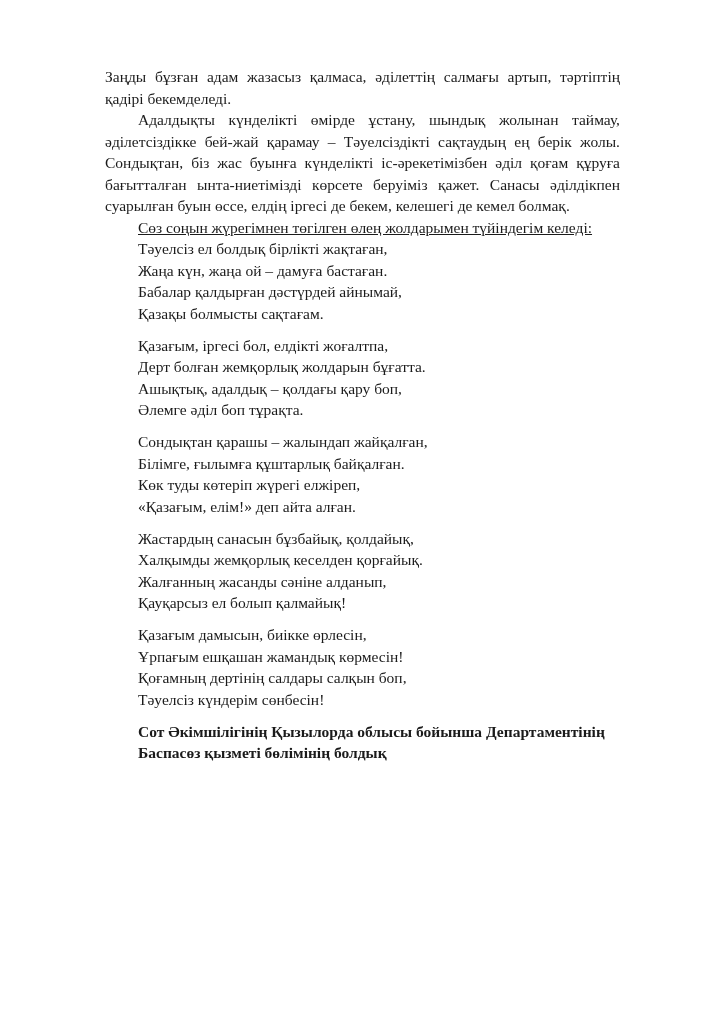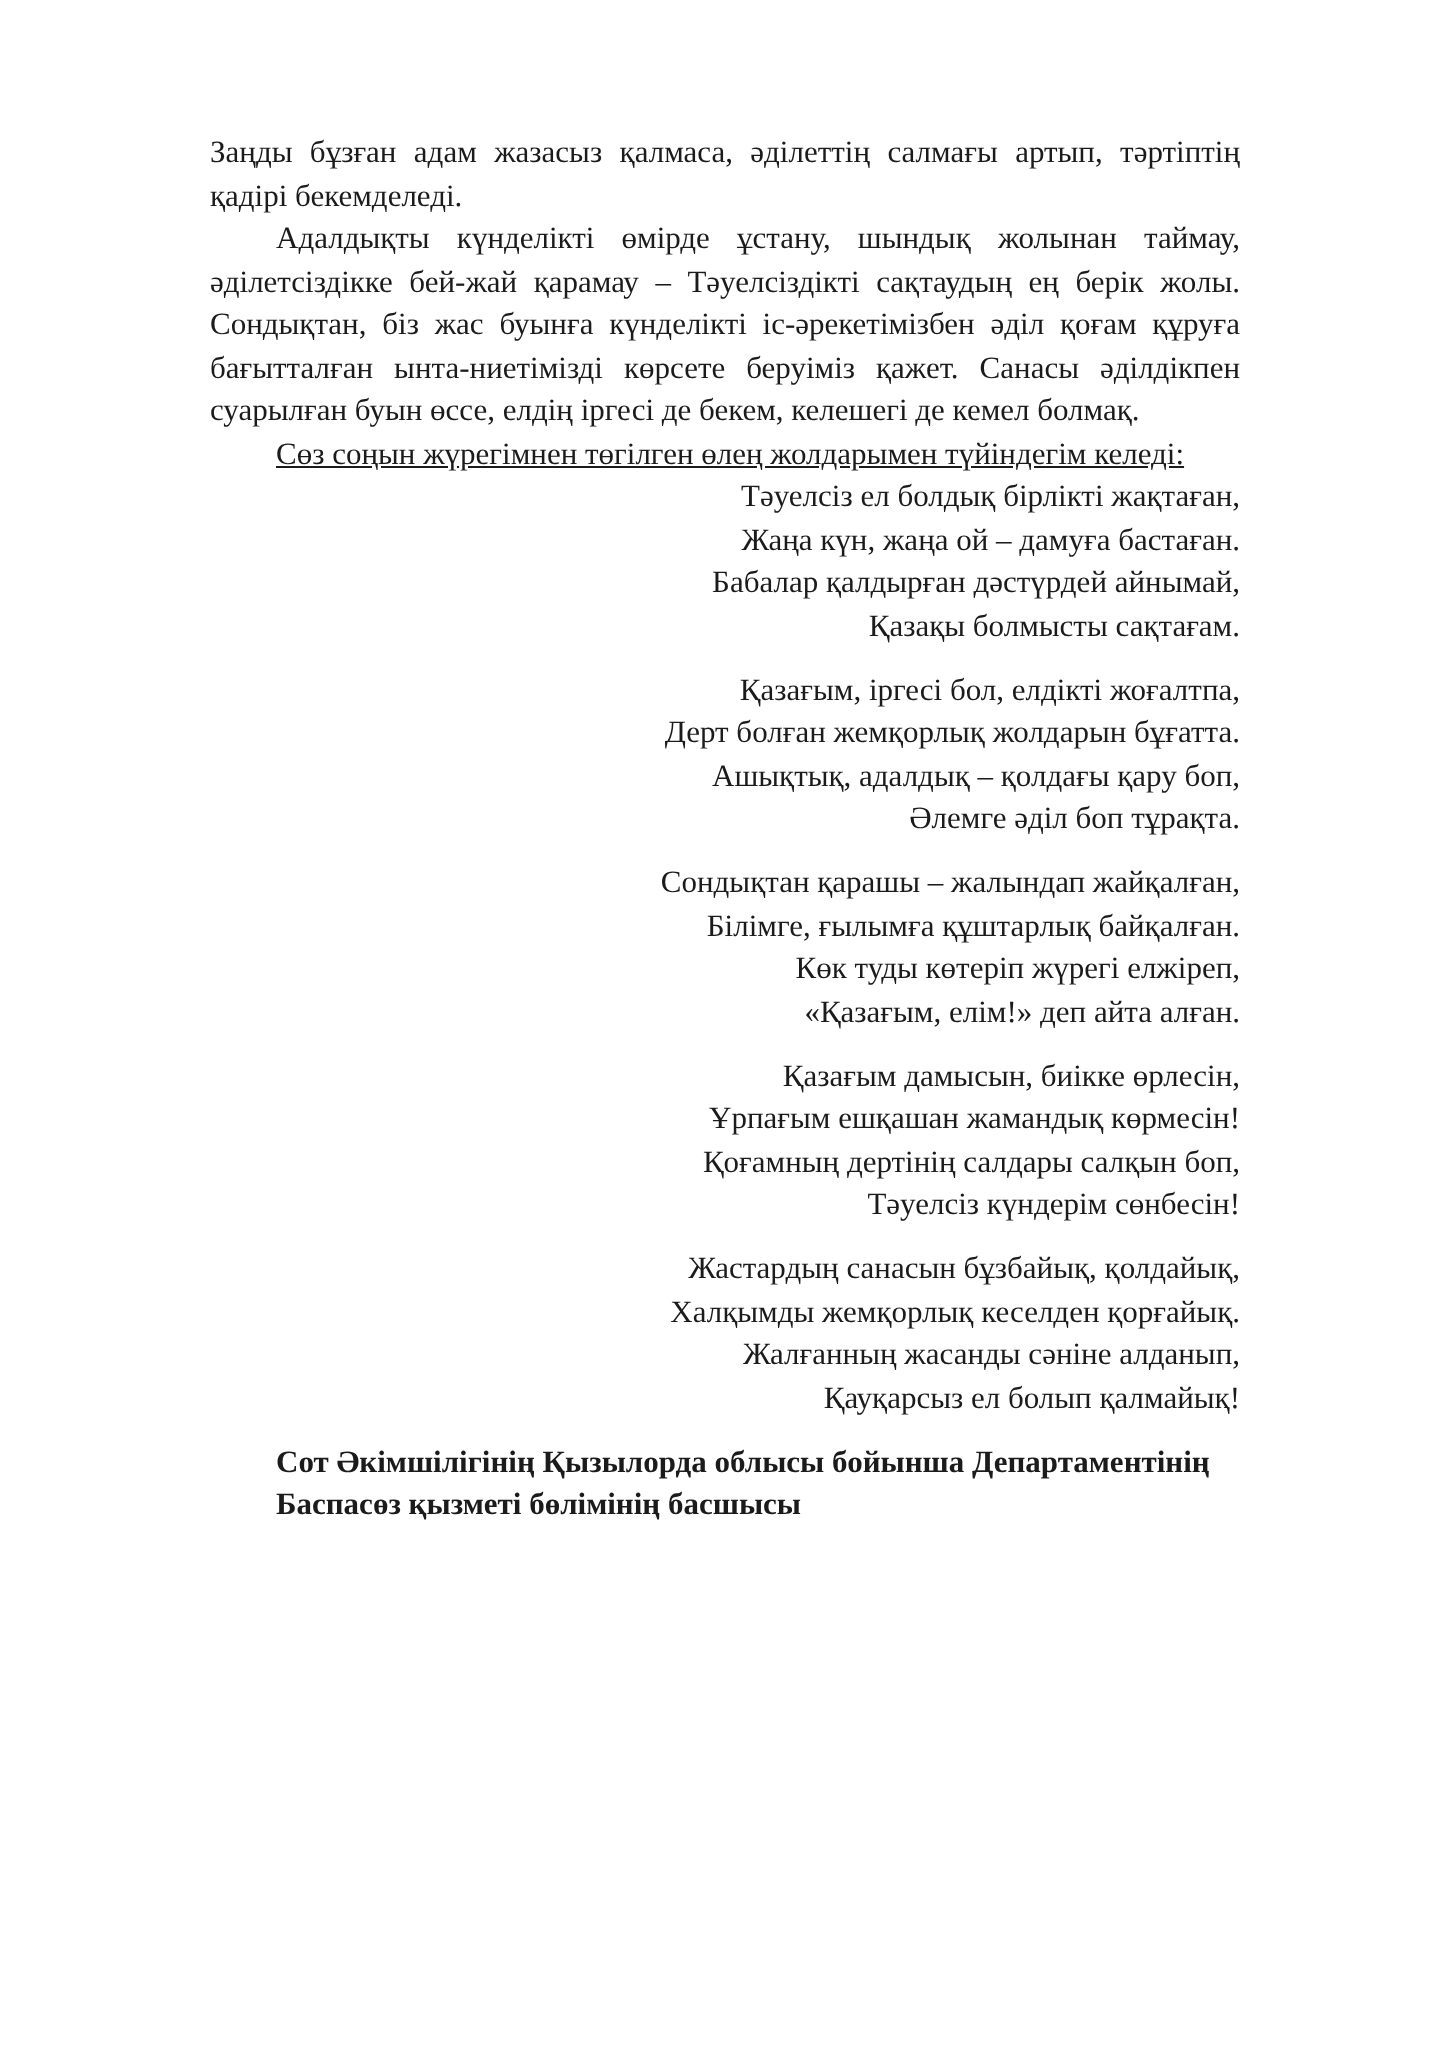--- a/index.html
+++ b/index.html
@@ -35,21 +35,20 @@
     white-space: nowrap;
     text-decoration: underline;
   }
   .stanza {
     margin: 0 0 10.5px 33px;
   }
   .poem-line {
     font-size: 15.5px;
     line-height: 21.5px;
     white-space: nowrap;
-    text-align: right;
   }
   .signature {
     margin: 0 0 0 33px;
     font-weight: 700;
   }
   .sig-line {
     font-size: 15.5px;
     line-height: 21.5px;
     white-space: nowrap;
   }
@@ -80,31 +79,31 @@
   </div>
 
   <div class="stanza">
     <div class="poem-line">Сондықтан қарашы – жалындап жайқалған,</div>
     <div class="poem-line">Білімге, ғылымға құштарлық байқалған.</div>
     <div class="poem-line">Көк туды көтеріп жүрегі елжіреп,</div>
     <div class="poem-line">«Қазағым, елім!» деп айта алған.</div>
   </div>
 
   <div class="stanza">
+    <div class="poem-line">Жастардың санасын бұзбайық, қолдайық,</div>
+    <div class="poem-line">Халқымды жемқорлық кеселден қорғайық.</div>
+    <div class="poem-line">Жалғанның жасанды сәніне алданып,</div>
+    <div class="poem-line">Қауқарсыз ел болып қалмайық!</div>
+  </div>
+
+  <div class="stanza">
     <div class="poem-line">Қазағым дамысын, биікке өрлесін,</div>
     <div class="poem-line">Ұрпағым ешқашан жамандық көрмесін!</div>
     <div class="poem-line">Қоғамның дертінің салдары салқын боп,</div>
     <div class="poem-line">Тәуелсіз күндерім сөнбесін!</div>
   </div>
 
-  <div class="stanza">
-    <div class="poem-line">Жастардың санасын бұзбайық, қолдайық,</div>
-    <div class="poem-line">Халқымды жемқорлық кеселден қорғайық.</div>
-    <div class="poem-line">Жалғанның жасанды сәніне алданып,</div>
-    <div class="poem-line">Қауқарсыз ел болып қалмайық!</div>
-  </div>
-
   <div class="signature">
     <div class="sig-line">Сот Әкімшілігінің Қызылорда облысы бойынша Департаментінің</div>
-    <div class="sig-line">Баспасөз қызметі бөлімінің басшысы</div>
+    <div class="sig-line">Баспасөз қызметі бөлімінің болдық</div>
   </div>
 
 </div>
 
 </body></html>

